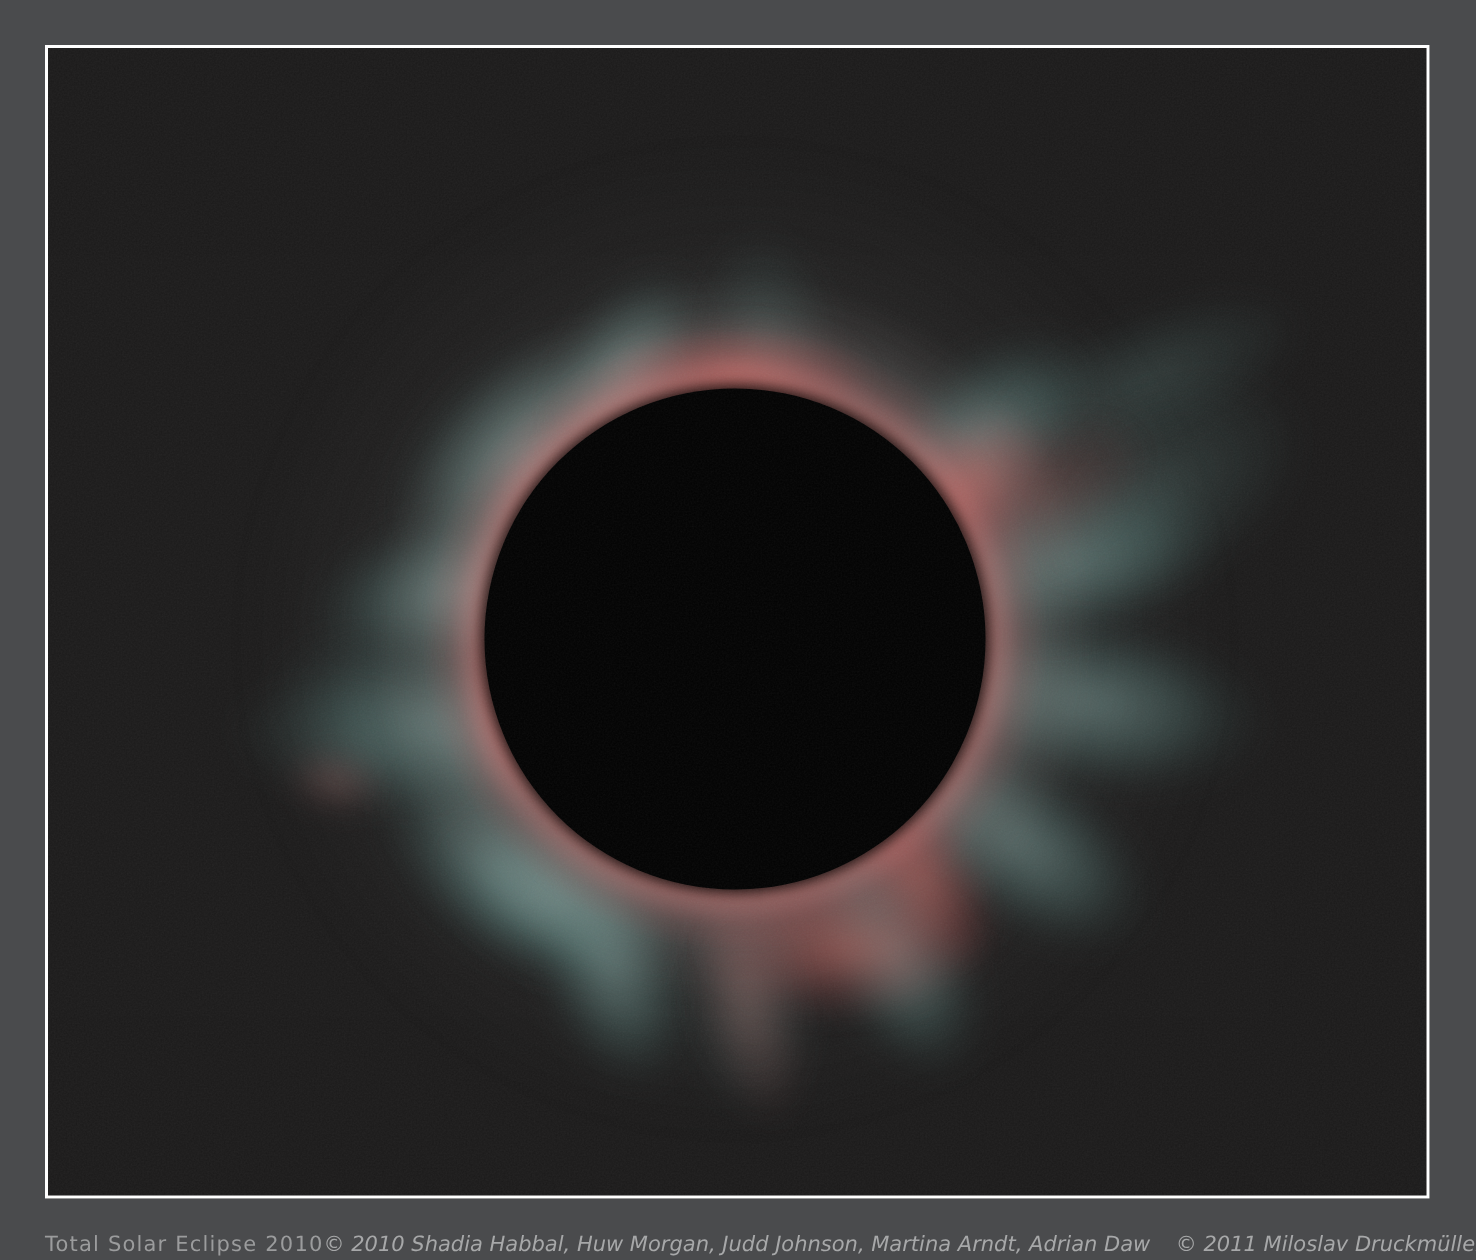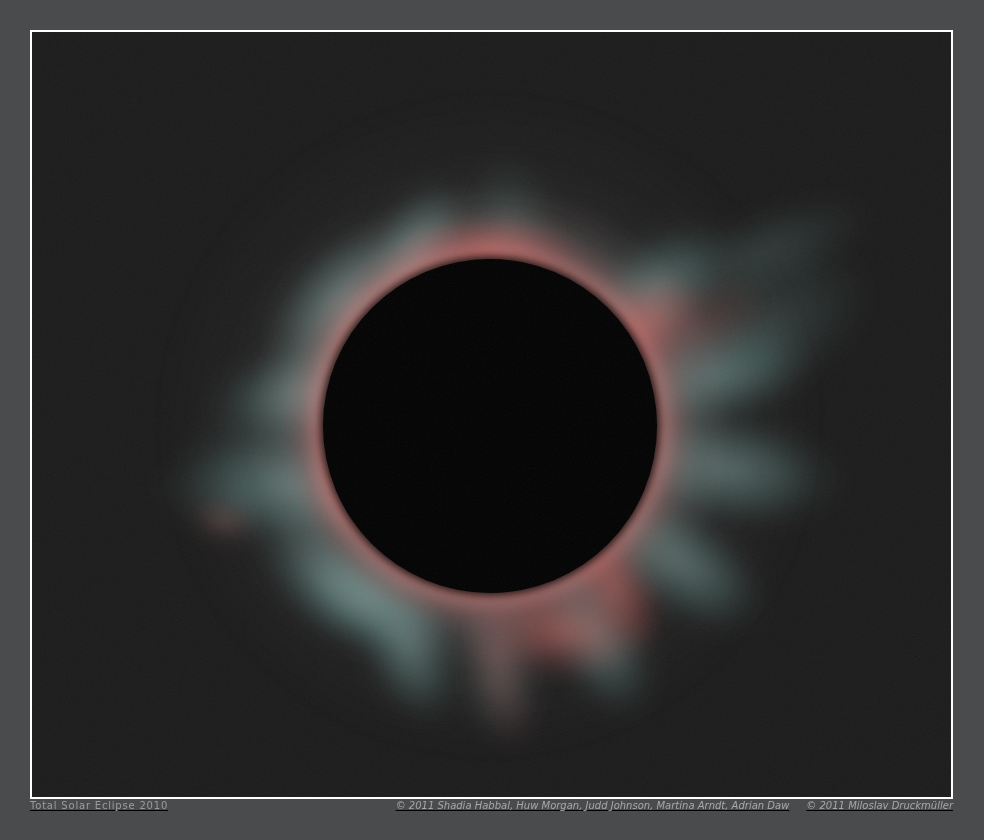--- a/index.html
+++ b/index.html
@@ -64,21 +64,21 @@
     position:absolute;left:291px;top:227px;width:334px;height:334px;
     border-radius:50%;background:#020202;
     box-shadow:0 0 9px 3px rgba(0,0,0,0.85);
   }
 
   .grain{position:absolute;inset:0;width:100%;height:100%;opacity:.45;}
 
   
   .caption{
     position:absolute;left:30px;top:800px;width:923px;height:38px;
-    display:flex;align-items:flex-start;font-size:10px;white-space:nowrap;text-decoration:underline;
+    display:flex;align-items:flex-end;font-size:14px;white-space:nowrap;
   }
   .caption .title{color:var(--caption-title);letter-spacing:.8px;}
   .credits{margin-left:auto;display:flex;gap:17px;font-style:italic;color:var(--caption-credits);}
 </style>
 </head>
 <body>
 
 <div class="stage">
 
   <figure class="photo" aria-label="Total solar eclipse: black lunar disk surrounded by teal corona streamers and red chromosphere rim">
@@ -131,18 +131,18 @@
             <feFuncA type="linear" slope="0.14" intercept="0"></feFuncA>
           </feComponentTransfer>
       </filter>
       <rect width="100%" height="100%" filter="url(#grainF)"></rect>
     </svg>
   </figure>
 
   <div class="caption">
     <span class="title">Total Solar Eclipse 2010</span>
     <span class="credits">
-      <span>© 2011 Shadia Habbal, Huw Morgan, Judd Johnson, Martina Arndt, Adrian Daw</span>
+      <span>© 2010 Shadia Habbal, Huw Morgan, Judd Johnson, Martina Arndt, Adrian Daw</span>
       <span>© 2011 Miloslav Druckmüller</span>
     </span>
   </div>
 
 </div>
 
 </body></html>

